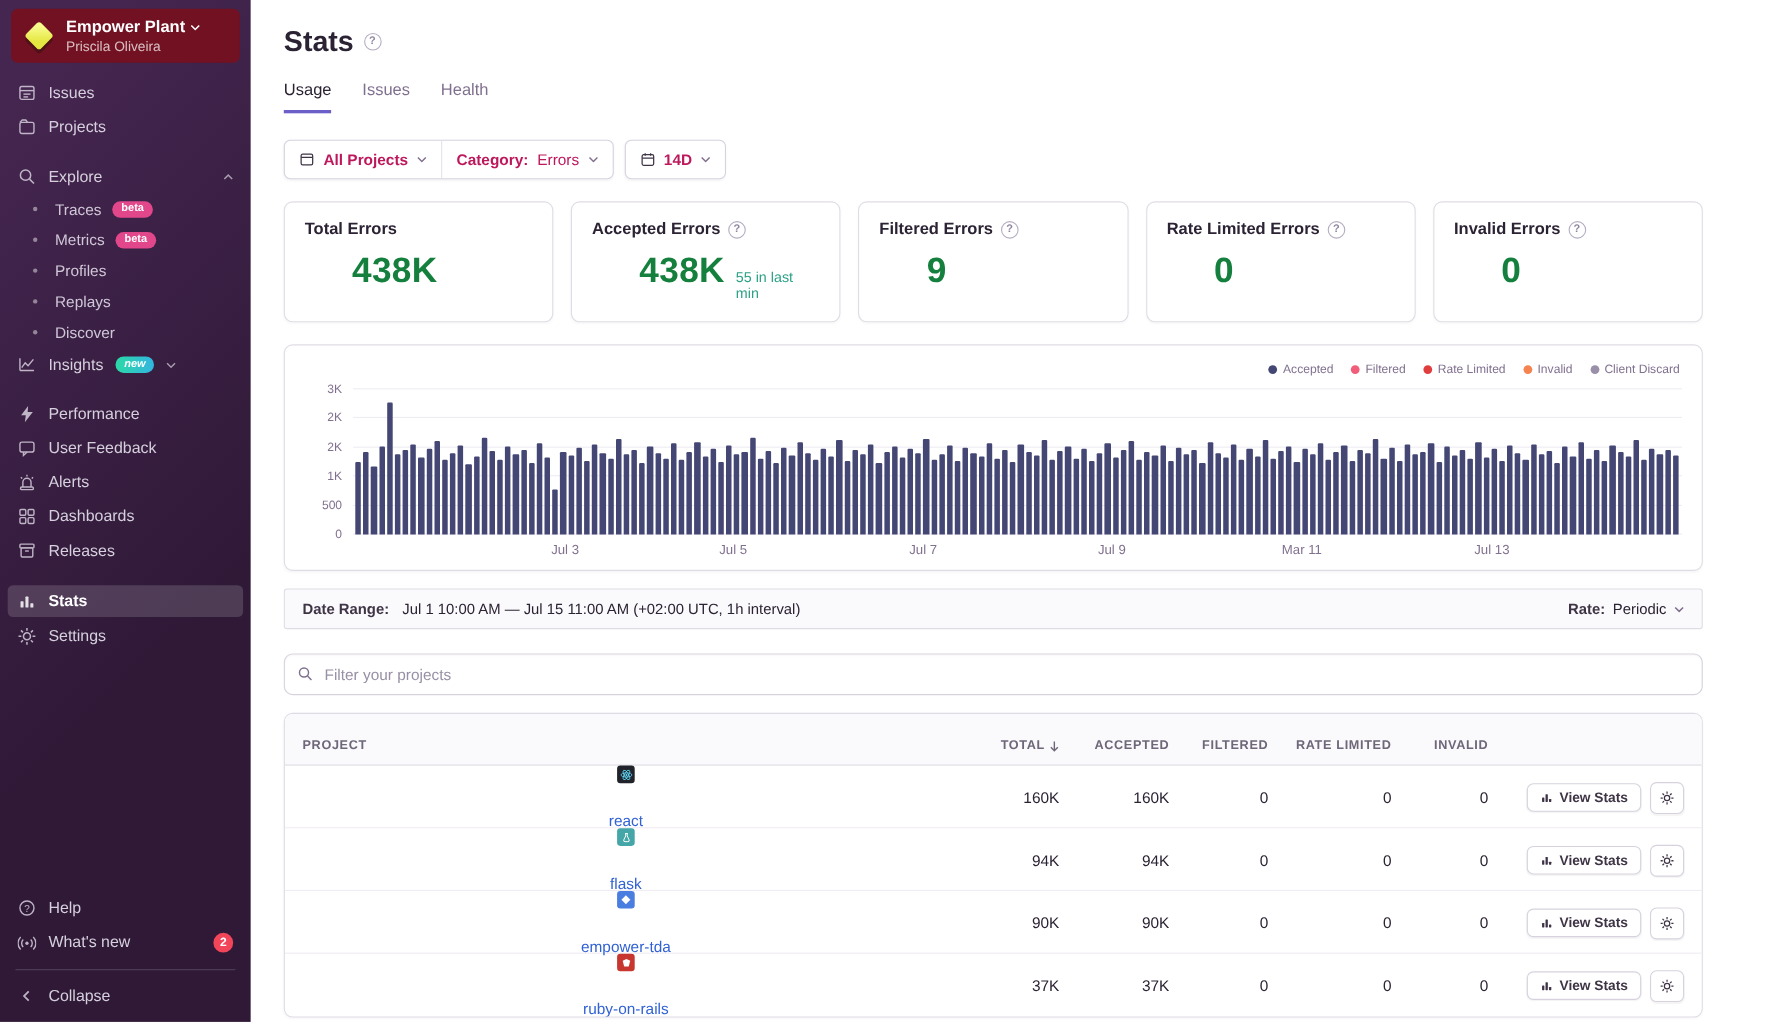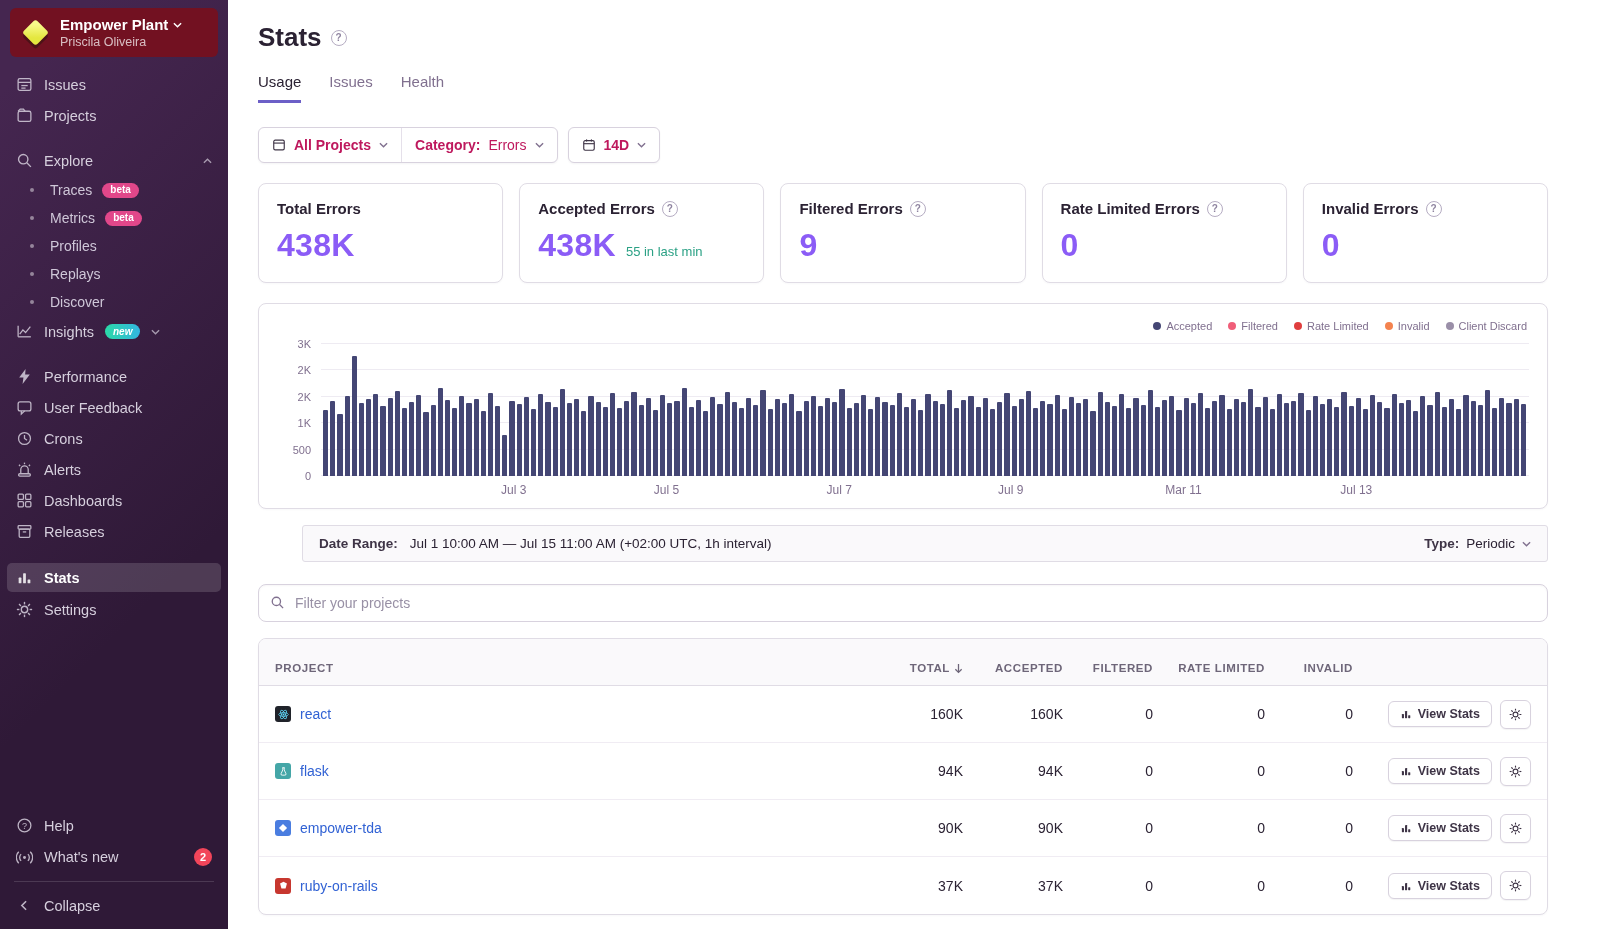--- a/index.html
+++ b/index.html
@@ -89,21 +89,21 @@
   .control svg { flex:none; }
   .chev { color:#80708f; }
 
   .cards { display:flex; gap:16px; margin-top:20px; }
   .card {
     flex:1; border:1px solid #e0dce5; border-radius:8px; background:#fff;
     padding:16px 18px 18px; box-shadow:0 1px 2px rgba(43,34,51,.03);
   }
   .card-label { font-size:15px; font-weight:700; color:#2b2233; display:flex; align-items:center; gap:7px; }
   .card-value-row { margin-top:10px; display:flex; align-items:baseline; gap:10px; }
-  .card-value { font-size:32px; font-weight:600; color:#8b5cf6; letter-spacing:.3px; }
+  .card-value { font-size:32px; font-weight:600; color:#15803d; letter-spacing:.3px;margin-left:43px; }
   .card-sub { font-size:13px; color:#2ba185; }
 
   .chart-card {
     margin-top:20px; border:1px solid #e0dce5; border-radius:8px; background:#fff;
     padding:12px 18px 8px; box-shadow:0 1px 2px rgba(43,34,51,.03);
   }
   .legend { display:flex; justify-content:flex-end; gap:16px; font-size:11px; color:#80708f; padding:4px 2px 12px; }
   .legend-item { display:flex; align-items:center; gap:5px; cursor:pointer; }
   .legend-dot { width:8px; height:8px; border-radius:50%; display:inline-block; }
   .chart-body { display:flex; }
@@ -112,21 +112,21 @@
   .plot { flex:1; height:132px; position:relative; }
   .gridlines { position:absolute; inset:0; }
   .gridline { position:absolute; left:0; right:0; height:1px; background:#eeebf2; }
   .bars { position:absolute; left:2px; right:2px; top:0; bottom:0; display:flex; align-items:flex-end; gap:2px; }
   .bar { flex:1; background:#444674; border-radius:1px 1px 0 0; min-width:2px; }
   .x-axis { position:relative; height:24px; margin-left:44px; font-size:12px; color:#80708f; }
   .xtick { position:absolute; top:7px; transform:translateX(-50%); }
 
   .daterange {
     margin-top:16px; background:#faf9fb; border:1px solid #e0dce5; border-radius:3px;
-    padding:10px 16px; display:flex; align-items:flex-end; gap:12px; font-size:13.5px; color:#2b2233;margin-left:44px;
+    padding:10px 16px; display:flex; align-items:flex-end; gap:12px; font-size:13.5px; color:#2b2233;
   }
   .dr-label { font-weight:700; color:#3e3446; }
   .dr-type { margin-left:auto; display:flex; align-items:center; gap:7px; cursor:pointer; }
 
   .searchbar { margin-top:22px; position:relative; }
   .searchbar input {
     width:100%; height:38px; border:1px solid #d8d2de; border-radius:8px;
     padding:0 12px 0 36px; font-size:14px; color:#2b2233; outline:none;
     font-family:"Liberation Sans", "DejaVu Sans", sans-serif;
     box-shadow:inset 0 1px 2px rgba(43,34,51,.04);
@@ -140,21 +140,21 @@
   }
   .tgrid { display:grid; grid-template-columns: 1fr 100px 100px 90px 112px 88px 178px; align-items:center; }
   .thead {
     background:#faf9fb; border-bottom:1px solid #e0dce5; padding:11px 16px;
     font-size:11.5px; font-weight:700; color:#6e6679; letter-spacing:.6px; text-transform:uppercase;
   }
   .th { cursor:pointer;margin-top:12px; }
   .th.num { text-align:right; display:flex; justify-content:flex-end; align-items:center; gap:4px; }
   .trow { padding:0 16px; height:57px; border-bottom:1px solid #f0ecf3; font-size:14px; }
   .trow:last-child { border-bottom:none; }
-  .cell-project { display:flex; align-items:center; gap:9px; }
+  .cell-project { display:flex; align-items:center; gap:26px;flex-direction:column; }
   .proj-link { color:#3162d4; cursor:pointer; }
   .cell-num { text-align:right; color:#2b2233; }
   .cell-actions { display:flex; justify-content:flex-end; align-items:center; gap:8px; }
   .btn-view {
     display:flex; align-items:center; gap:6px; border:1px solid #d8d2de; border-radius:6px;
     padding:5px 11px; font-size:12.5px; font-weight:700; color:#3e3446; background:#fff;
     cursor:pointer; box-shadow:0 1px 1px rgba(43,34,51,.05); white-space:nowrap;
     font-family:"Liberation Sans", sans-serif;
   }
   .btn-gear {
@@ -263,27 +263,20 @@
             <polygon points="9,1 3,9 7,9 6.2,15 13,6.2 8.6,6.2"></polygon>
           </svg>
         <span>Performance</span>
       </div>
       <div class="nav-item">
         <svg class="icon" viewBox="0 0 16 16" fill="none" stroke="currentColor" stroke-width="1.2">
             <rect x="2" y="2.8" width="12" height="8.4" rx="1.8"></rect>
             <polyline points="5,11.2 5,14.2 8.2,11.2"></polyline>
           </svg>
         <span>User Feedback</span>
-      </div>
-      <div class="nav-item">
-        <svg class="icon" viewBox="0 0 16 16" fill="none" stroke="currentColor" stroke-width="1.2">
-            <circle cx="8" cy="8" r="5.6"></circle>
-            <polyline points="8,4.8 8,8 10.4,9.6"></polyline>
-          </svg>
-        <span>Crons</span>
       </div>
       <div class="nav-item">
         <svg class="icon" viewBox="0 0 16 16" fill="none" stroke="currentColor" stroke-width="1.2">
             <path d="M4.5 12V8a3.5 3.5 0 0 1 7 0v4"></path>
             <rect x="2.5" y="12" width="11" height="2.2" rx="1"></rect>
             <line x1="8" y1="1.5" x2="8" y2="3"></line>
             <line x1="2.8" y1="3.6" x2="3.9" y2="4.7"></line>
             <line x1="13.2" y1="3.6" x2="12.1" y2="4.7"></line>
           </svg>
         <span>Alerts</span>
@@ -680,21 +673,21 @@
           <div class="xtick" style="left: 57.1%;">Jul 9</div>
           <div class="xtick" style="left: 71.4%;">Mar 11</div>
           <div class="xtick" style="left: 85.7%;">Jul 13</div>
         </div>
     </div>
 
     <div class="daterange">
       <span class="dr-label">Date Range:</span>
       <span>Jul 1 10:00 AM — Jul 15 11:00 AM (+02:00 UTC, 1h interval)</span>
       <span class="dr-type">
-        <span class="dr-label">Type:</span>
+        <span class="dr-label">Rate:</span>
         <span>Periodic</span>
         <svg class="chev" width="9" height="6" viewBox="0 0 10 6" fill="none" stroke="#80708f" stroke-width="1.5">
             <polyline points="1,1 5,5 9,1"></polyline>
           </svg>
       </span>
     </div>
 
     <div class="searchbar">
       <svg class="search-ic" width="15" height="15" viewBox="0 0 16 16" fill="none" stroke="currentColor" stroke-width="1.4">
           <circle cx="6.8" cy="6.8" r="4.4"></circle>

